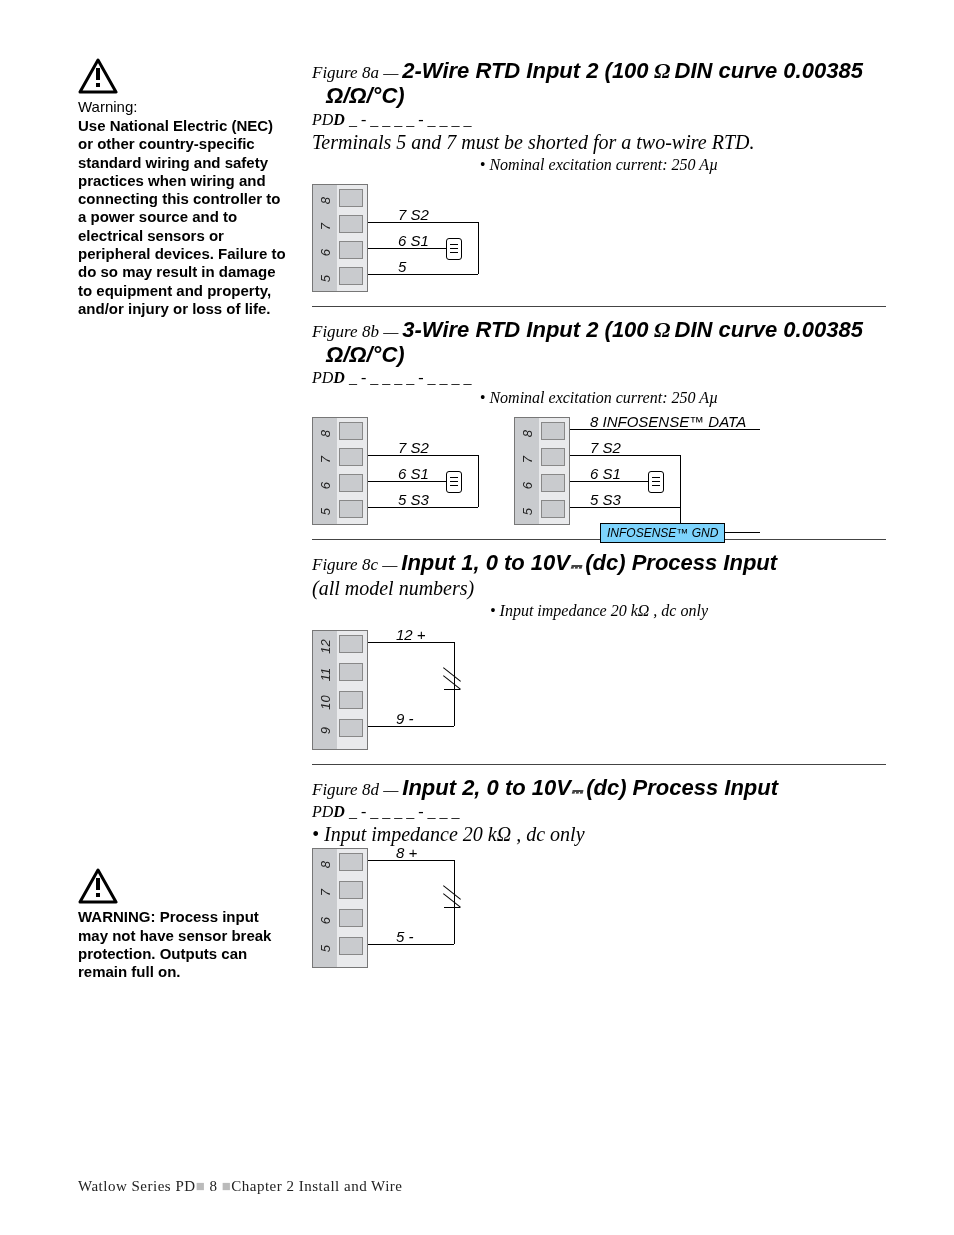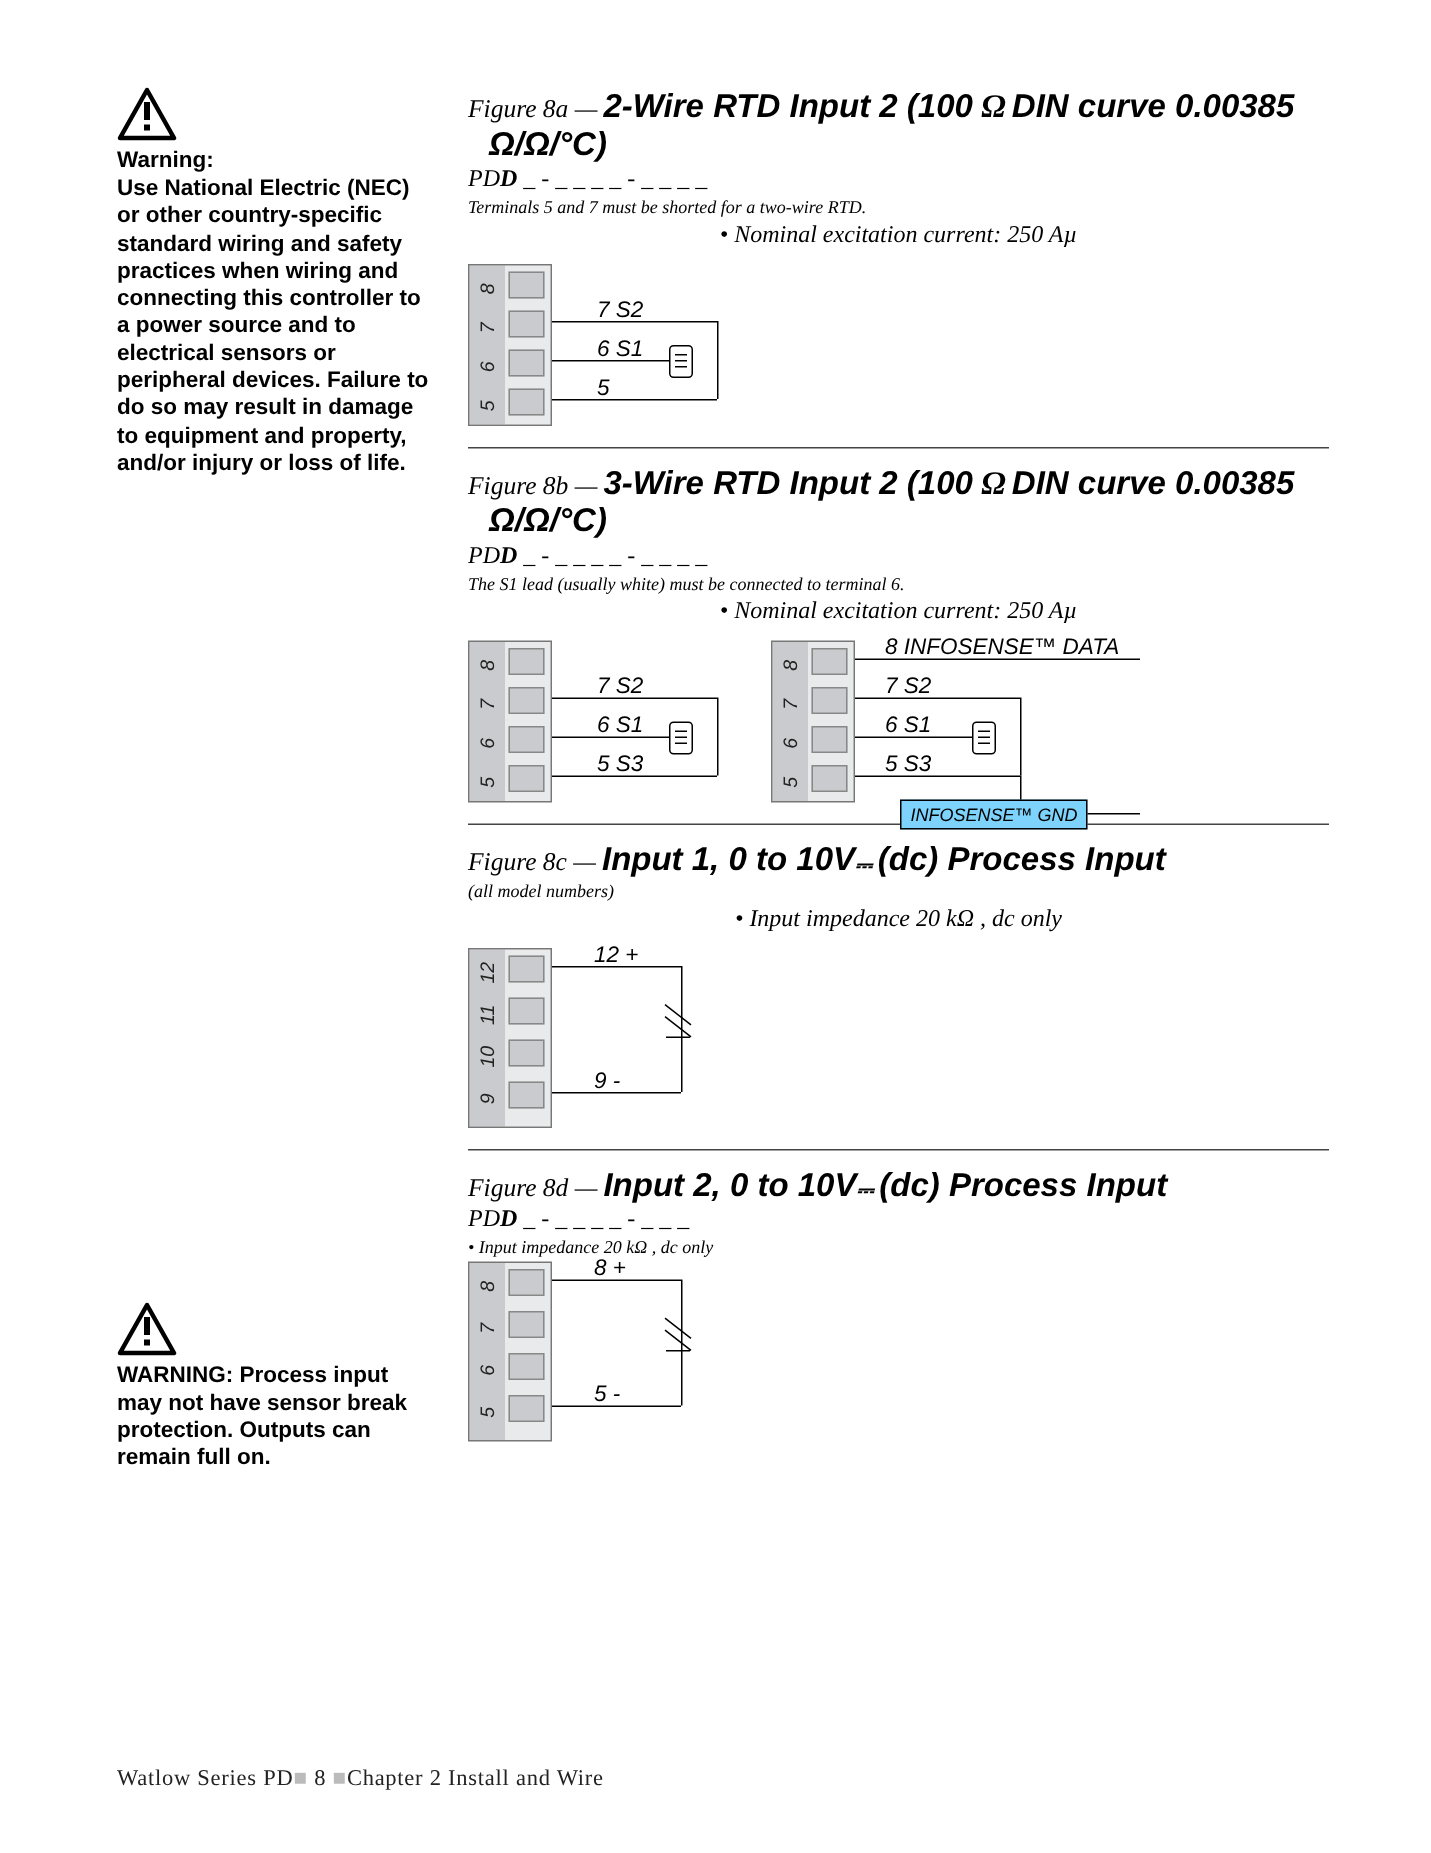--- a/index.html
+++ b/index.html
@@ -25,21 +25,21 @@
   }
   .main {
     flex: 1;
     font-style: italic;
   }
 
   .warnicon {
     width: 40px; height: 36px; display: block;
   }
   .warn-head {
-    font-weight: bold;
+    font-weight: normal;
     margin-top: 4px;
     font-size: 15px;
   }
   .warn-body {
     font-weight: bold;
     font-size: 15px;
     line-height: 1.22;
     margin-top: 2px;
   }
   .side-block2 {
@@ -50,21 +50,21 @@
     font-size: 16px;
     margin: 0 0 2px 0;
     line-height: 1.15;
   }
   .fig-caption .figlabel { font-family: "Times New Roman", serif; font-size: 17px; }
   .fig-caption .figtitle { font-weight: bold; font-size: 22px; }
   .omega { font-family: "Times New Roman", serif; }
 
   .model-code { font-family: "Times New Roman", serif; font-size: 16px; margin: 0; }
   .model-code .bold { font-weight: bold; }
-  .desc { font-size: 12px; margin: 2px 0; }
+  .desc { font-size: 20px; margin: 2px 0; }
   .bullet { font-size: 16px; margin: 2px 0 10px 0; text-align: center; }
   .bullet .muchar { font-family: serif; }
 
   hr.sep {
     border: none;
     border-top: 1px solid #444;
     margin: 14px 0 10px 0;
   }
 
   
@@ -236,21 +236,20 @@
 
     <p class="fig-caption">
       <span class="figlabel">Figure 8b —</span>
       <span class="cond figtitle">3-Wire RTD Input 2 (100</span><span class="cond figtitle omega"> Ω</span>
       <span class="cond figtitle"> DIN curve 0.00385</span><br>
       <span class="cond figtitle" style="padding-left:14px">Ω</span><span class="cond figtitle">/Ω</span><span class="cond figtitle">/°C)</span>
     </p>
     <p class="model-code">
       <span>PD</span><span class="bold">D</span><span> _ - _  _  _  _ - _  _  _  _</span>
     </p>
-    <p class="desc">The S1 lead (usually white) must be connected to terminal 6.</p>
     <p class="bullet"><span>• Nominal excitation current: 250  A</span><span class="muchar">µ</span></p>
 
     <div class="diag-row">
 
       <div class="termbox">
         <div class="terms">
           <span class="num" style="top:8px">8</span>
           <span class="num" style="top:34px">7</span>
           <span class="num" style="top:60px">6</span>
           <span class="num" style="top:86px">5</span>

